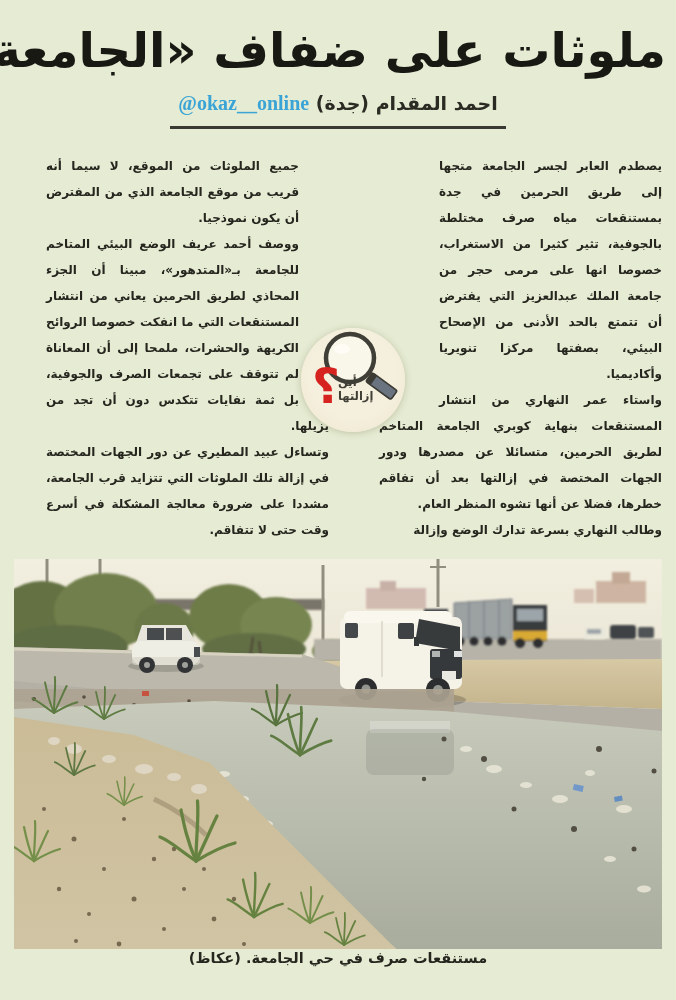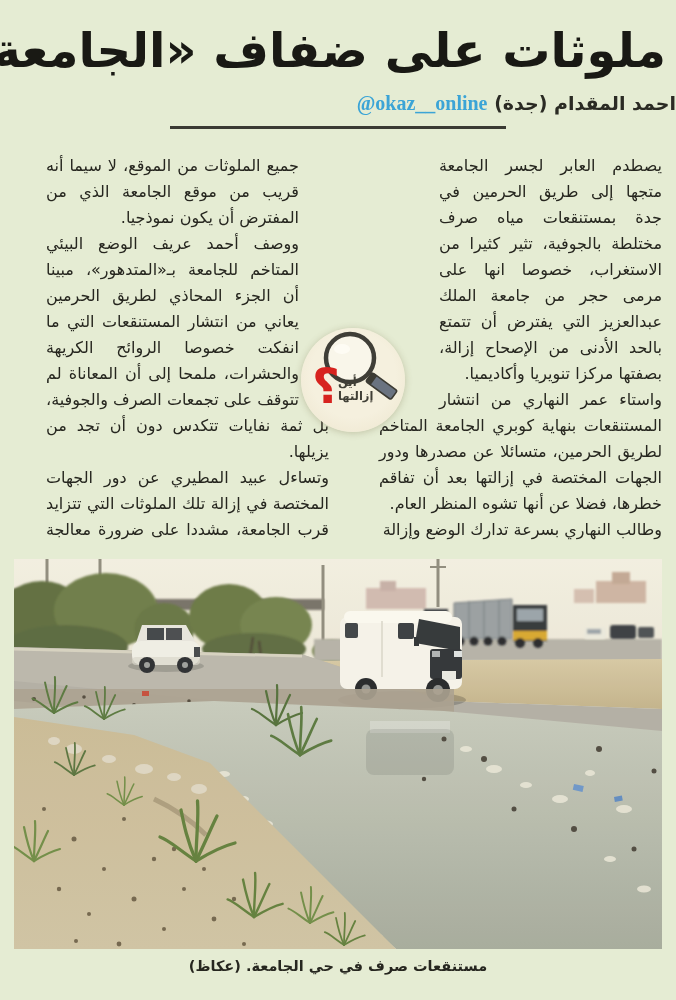--- a/index.html
+++ b/index.html
@@ -11,38 +11,38 @@
   }
   .page{position:relative;width:676px;height:1000px;}
 
   .headline{
     margin:16px 10px 0;
     text-align:center;
     font-size:48px;font-weight:bold;color:#191914;
     line-height:1.45;white-space:nowrap;
   }
   .byline{
-    margin-top:6px;
+    margin-top:6px;text-align:center;
     font-size:19px;font-weight:bold;color:#2b2b24;
   }
   .byline .handle{
     color:#3ba4d6;
     direction:ltr;unicode-bidi:embed;
     font-family:"Liberation Serif","DejaVu Serif",serif;
     font-size:20px;
   }
   .rule{width:336px;border:0;border-top:3px solid #3a3a33;margin:11px auto 0;}
 
   .columns{
     display:flex;gap:18px;
     width:648px;margin:24px auto 0;height:392px;overflow:hidden;
   }
   .col{
     flex:1;
-    font-size:16px;font-weight:normal;color:#26261f;
+    font-size:12px;font-weight:bold;color:#26261f;
     line-height:26px;text-align:justify;margin-left:32px;
   }
   .col p{margin:0;}
   .spacer-badge-left{float:left;width:60px;height:108px;margin-top:144px;}
   .spacer-badge-right{float:right;width:30px;height:108px;margin-top:144px;}
 
   .badge{
     position:absolute;left:301px;top:312px;width:104px;height:104px;
     border-radius:50%;
     background:radial-gradient(circle at 50% 45%, #f5f0de 55%, #efe8d2 85%, #e9e1c6 100%);
@@ -58,41 +58,41 @@
     text-align:left;font-size:11.5px;font-weight:bold;
     color:#403f36;line-height:14px;
   }
 
   .photo{
     width:648px;height:390px;margin:14px auto 0;
     position:relative;overflow:hidden;background:#efeadd;
   }
   .photo svg{display:block;width:648px;height:390px;}
   .caption{
-    margin-top:9px;text-align:center;
+    margin-top:1px;text-align:center;
     font-size:14.5px;font-weight:bold;color:#26261f;
   }
 </style>
 </head>
 <body>
 
 <div class="page">
 
   <h1 class="headline">ملوثات على ضفاف «الجامعة»</h1>
 
   <div class="byline">
     <span>احمد المقدام (جدة)</span>
     <span class="handle">@okaz__online</span>
   </div>
   <hr class="rule">
 
   <div class="columns">
     <div class="col">
       <div class="spacer-badge-left"></div>
-      <p>يصطدم العابر لجسر الجامعة متجها إلى طريق الحرمين في جدة بمستنقعات مياه صرف مختلطة بالجوفية، تثير كثيرا من الاستغراب، خصوصا انها على مرمى حجر من جامعة الملك عبدالعزيز التي يفترض أن تتمتع بالحد الأدنى من الإصحاح إزالة، بصفتها مركزا تنويريا وأكاديميا.</p>
+      <p>يصطدم العابر لجسر الجامعة متجها إلى طريق الحرمين في جدة بمستنقعات مياه صرف مختلطة بالجوفية، تثير كثيرا من الاستغراب، خصوصا انها على مرمى حجر من جامعة الملك عبدالعزيز التي يفترض أن تتمتع بالحد الأدنى من الإصحاح البيئي، بصفتها مركزا تنويريا وأكاديميا.</p>
       <p>واستاء عمر النهاري من انتشار المستنقعات بنهاية كوبري الجامعة المتاخم لطريق الحرمين، متسائلا عن مصدرها ودور الجهات المختصة في إزالتها بعد أن تفاقم خطرها، فضلا عن أنها تشوه المنظر العام.</p>
       <p>وطالب النهاري بسرعة تدارك الوضع وإزالة</p>
     </div>
     <div class="col">
       <div class="spacer-badge-right"></div>
       <p>جميع الملوثات من الموقع، لا سيما أنه قريب من موقع الجامعة الذي من المفترض أن يكون نموذجيا.</p>
       <p>ووصف أحمد عريف الوضع البيئي المتاخم للجامعة بـ«المتدهور»، مبينا أن الجزء المحاذي لطريق الحرمين يعاني من انتشار المستنقعات التي ما انفكت خصوصا الروائح الكريهة والحشرات، ملمحا إلى أن المعاناة لم تتوقف على تجمعات الصرف والجوفية، بل ثمة نفايات تتكدس دون أن تجد من يزيلها.</p>
       <p>وتساءل عبيد المطيري عن دور الجهات المختصة في إزالة تلك الملوثات التي تتزايد قرب الجامعة، مشددا على ضرورة معالجة المشكلة في أسرع وقت حتى لا تتفاقم.</p>
     </div>
   </div>

